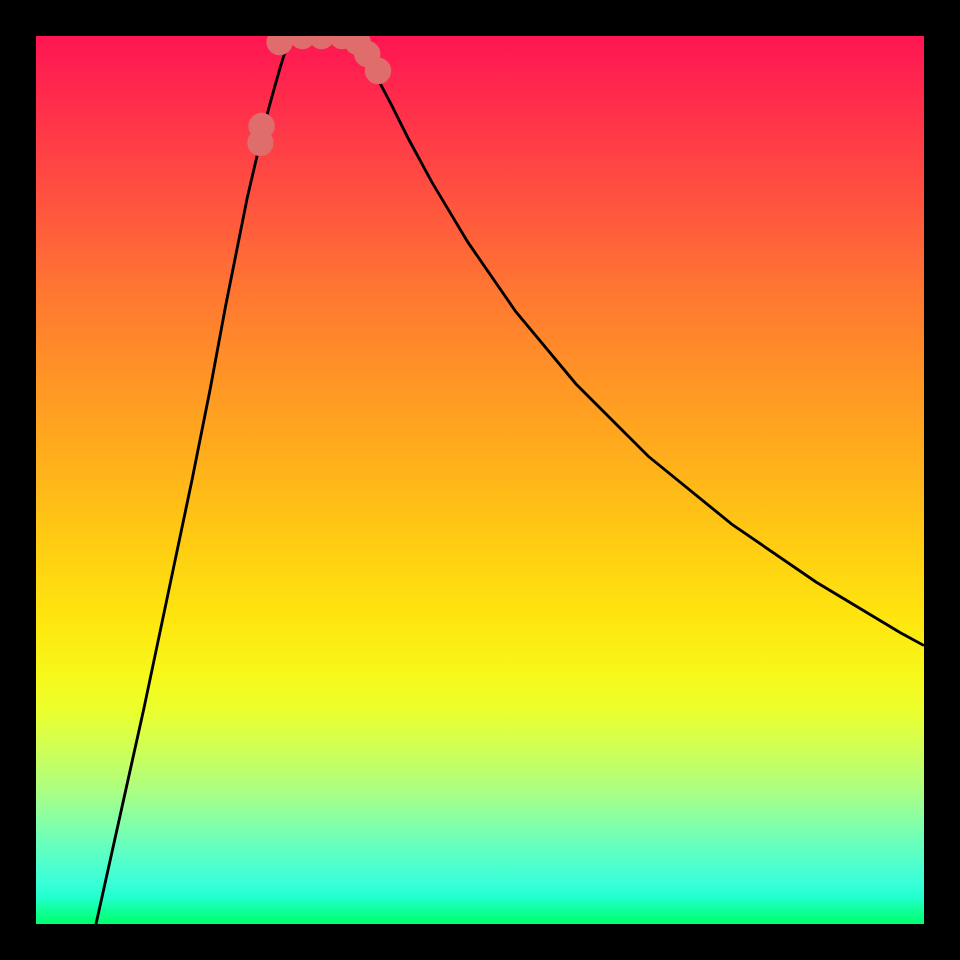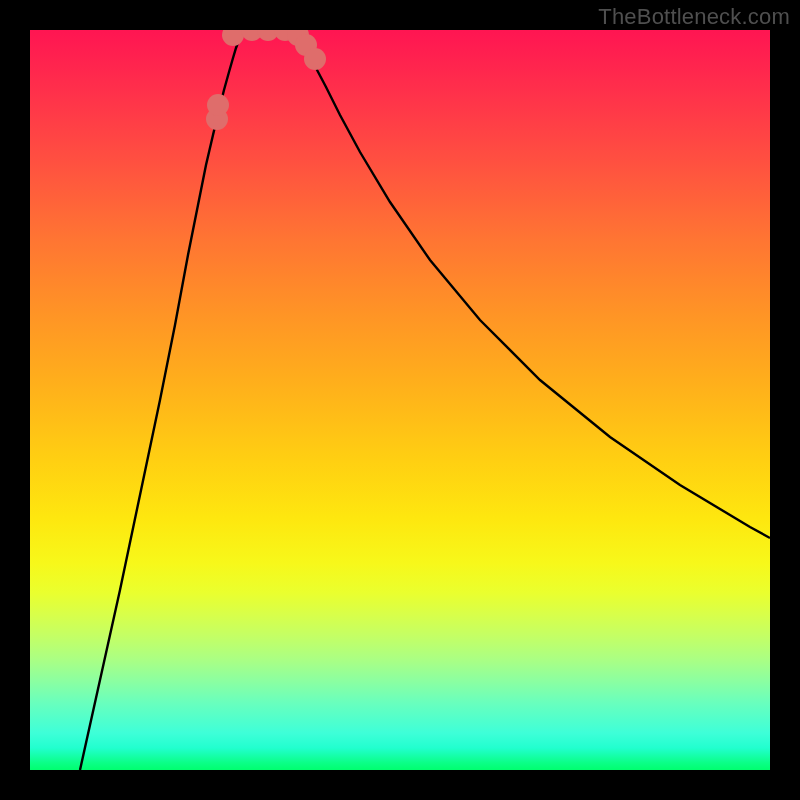--- a/index.html
+++ b/index.html
@@ -63,21 +63,20 @@
     left: 0;
     top: 0;
     width: 740px;
     height: 740px;
   }
 </style>
 </head>
 <body>
 
 <div class="outer">
-  <div class="watermark">TheBottleneck.com</div>
 
   <div class="plot-area">
     <svg class="curves" viewBox="0 0 740 740" preserveAspectRatio="none">
       <path id="left-curve-path" fill="none" d="M50 740 L70 650 L90 560 L110 465 L130 370 L145 295 L158 225 L168 175 L176 135 L183 105 L189 80 L194 60 L199 42 L203 28 L206 18 L210 7 L215 1 L222 0 L230 0 L240 0" stroke="#000000" stroke-width="2.4"></path>
       <path id="right-curve-path" fill="none" d="M240 0 L252 0 L262 4 L270 12 L278 24 L286 38 L296 57 L310 85 L330 122 L360 172 L400 230 L450 290 L510 350 L580 407 L650 455 L720 497 L740 508" stroke="#000000" stroke-width="2.4"></path>
       <g id="dots-group">
           <circle cx="187" cy="89" r="11" fill="#df6d6b"></circle>
           <circle cx="188" cy="75" r="11" fill="#df6d6b"></circle>
           <circle cx="203" cy="5" r="11" fill="#df6d6b"></circle>
           <circle cx="222" cy="0" r="11" fill="#df6d6b"></circle>

